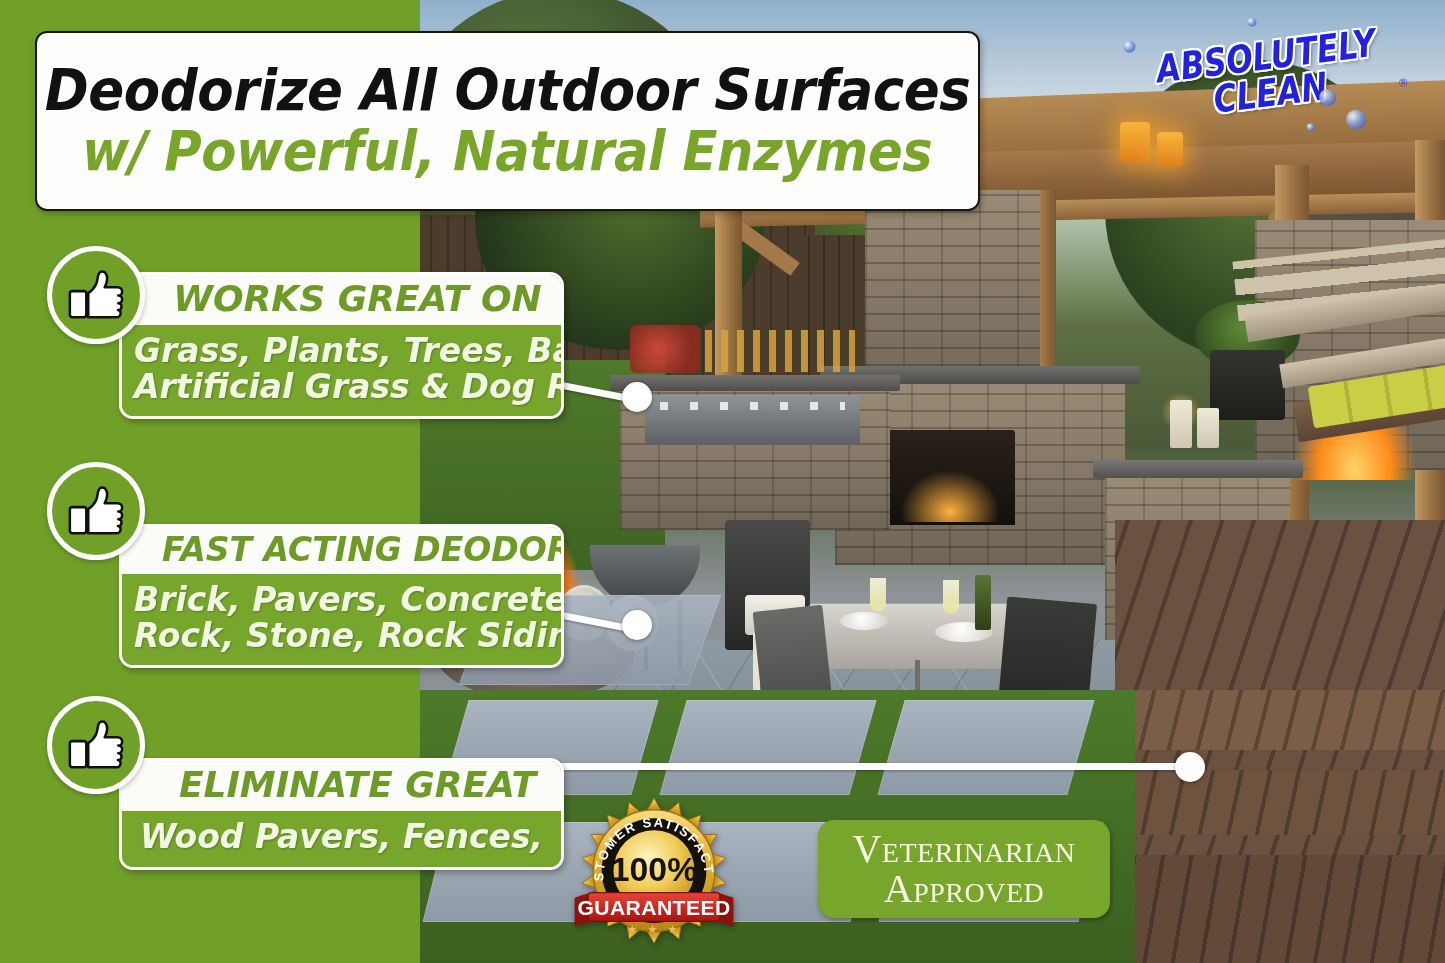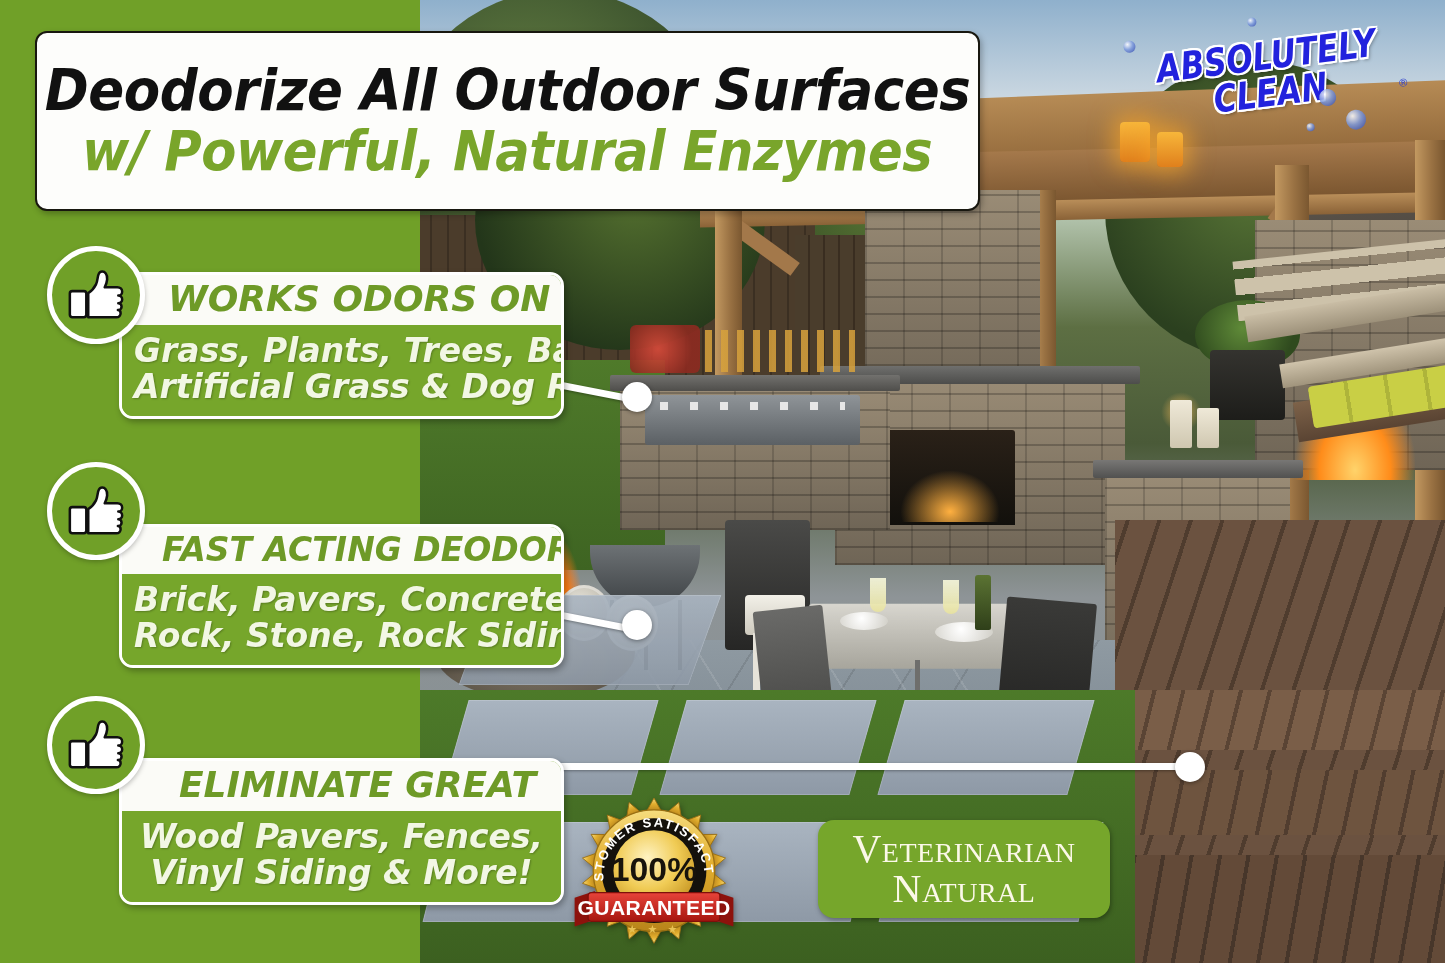--- a/index.html
+++ b/index.html
@@ -461,21 +461,21 @@
   <div class="feature" style="left:47px; top:246px;">
     <div class="thumb-circle">
       <svg viewBox="0 0 64 64" aria-hidden="true">
         <g fill="#ffffff" stroke="#101010" stroke-width="2.6" stroke-linejoin="round">
           <rect x="5" y="28" width="17" height="27" rx="2.5"></rect>
           <path d="M24 55 V30 C24 30 29 27 32 21 C34.5 16 33 9 37 8 C41.5 7 44 11 43.5 16 C43.2 19.5 41 24 41 24 H54 C57 24 59 26 59 28.6 C59 31 57 32.6 55 32.6 C57.4 32.6 59 34.4 59 36.6 C59 38.8 57.2 40.4 55 40.4 C57 40.4 58.4 42 58.4 44 C58.4 46 56.8 47.6 54.6 47.6 C56.2 47.6 57.4 49 57.4 50.8 C57.4 53 55.8 55 53 55 Z"></path>
         </g>
       </svg>
     </div>
     <div class="feature-card" style="top:26px;">
-      <div class="feature-head">WORKS ODORS ON</div>
+      <div class="feature-head">WORKS GREAT ON</div>
       <div class="feature-body">
         <div>Grass, Plants, Trees, Bark,</div>
         <div>Artificial Grass &amp; Dog Runs</div>
       </div>
     </div>
   </div>
 
   <div class="feature" style="left:47px; top:462px;">
     <div class="thumb-circle">
       <svg viewBox="0 0 64 64" aria-hidden="true">
@@ -500,21 +500,20 @@
         <g fill="#ffffff" stroke="#101010" stroke-width="2.6" stroke-linejoin="round">
           <rect x="5" y="28" width="17" height="27" rx="2.5"></rect>
           <path d="M24 55 V30 C24 30 29 27 32 21 C34.5 16 33 9 37 8 C41.5 7 44 11 43.5 16 C43.2 19.5 41 24 41 24 H54 C57 24 59 26 59 28.6 C59 31 57 32.6 55 32.6 C57.4 32.6 59 34.4 59 36.6 C59 38.8 57.2 40.4 55 40.4 C57 40.4 58.4 42 58.4 44 C58.4 46 56.8 47.6 54.6 47.6 C56.2 47.6 57.4 49 57.4 50.8 C57.4 53 55.8 55 53 55 Z"></path>
         </g>
       </svg>
     </div>
     <div class="feature-card" style="top:62px;">
       <div class="feature-head">ELIMINATE GREAT</div>
       <div class="feature-body">
         <div>Wood Pavers, Fences,</div>
-        <div>Vinyl Siding &amp; More!</div>
       </div>
     </div>
   </div>
 
   <div class="guarantee">
     <svg viewBox="0 0 200 180" aria-hidden="true">
       <defs>
         <path id="arcpath" d="M 40 100 A 60 60 0 0 1 160 100" fill="none"></path>
         <linearGradient id="goldg" x1="0" y1="0" x2="0" y2="1">
           <stop offset="0%" stop-color="#F6DC7E"></stop>
@@ -567,17 +566,17 @@
         <polygon points="194,124 170,116 170,150 194,158" fill="#8D120C"></polygon>
         <rect x="22" y="118" width="156" height="34" rx="4" fill="url(#redg)" stroke="#7E0F0A" stroke-width="1.5"></rect>
         <text x="100" y="144" text-anchor="middle" font-family="Liberation Sans, sans-serif" font-size="25" font-weight="bold" fill="#FFFFFF" letter-spacing="0.5">GUARANTEED</text>
       </g>
       <text x="100" y="166" text-anchor="middle" font-family="DejaVu Sans, sans-serif" font-size="13" fill="#E8C153" letter-spacing="4">★ ★ ★</text>
     </svg>
   </div>
 
   <div class="vet">
     <div class="vet-l1">Veterinarian</div>
-    <div class="vet-l2">Natural</div>
+    <div class="vet-l2">Approved</div>
   </div>
 
 
 </div>
 
 </body></html>

